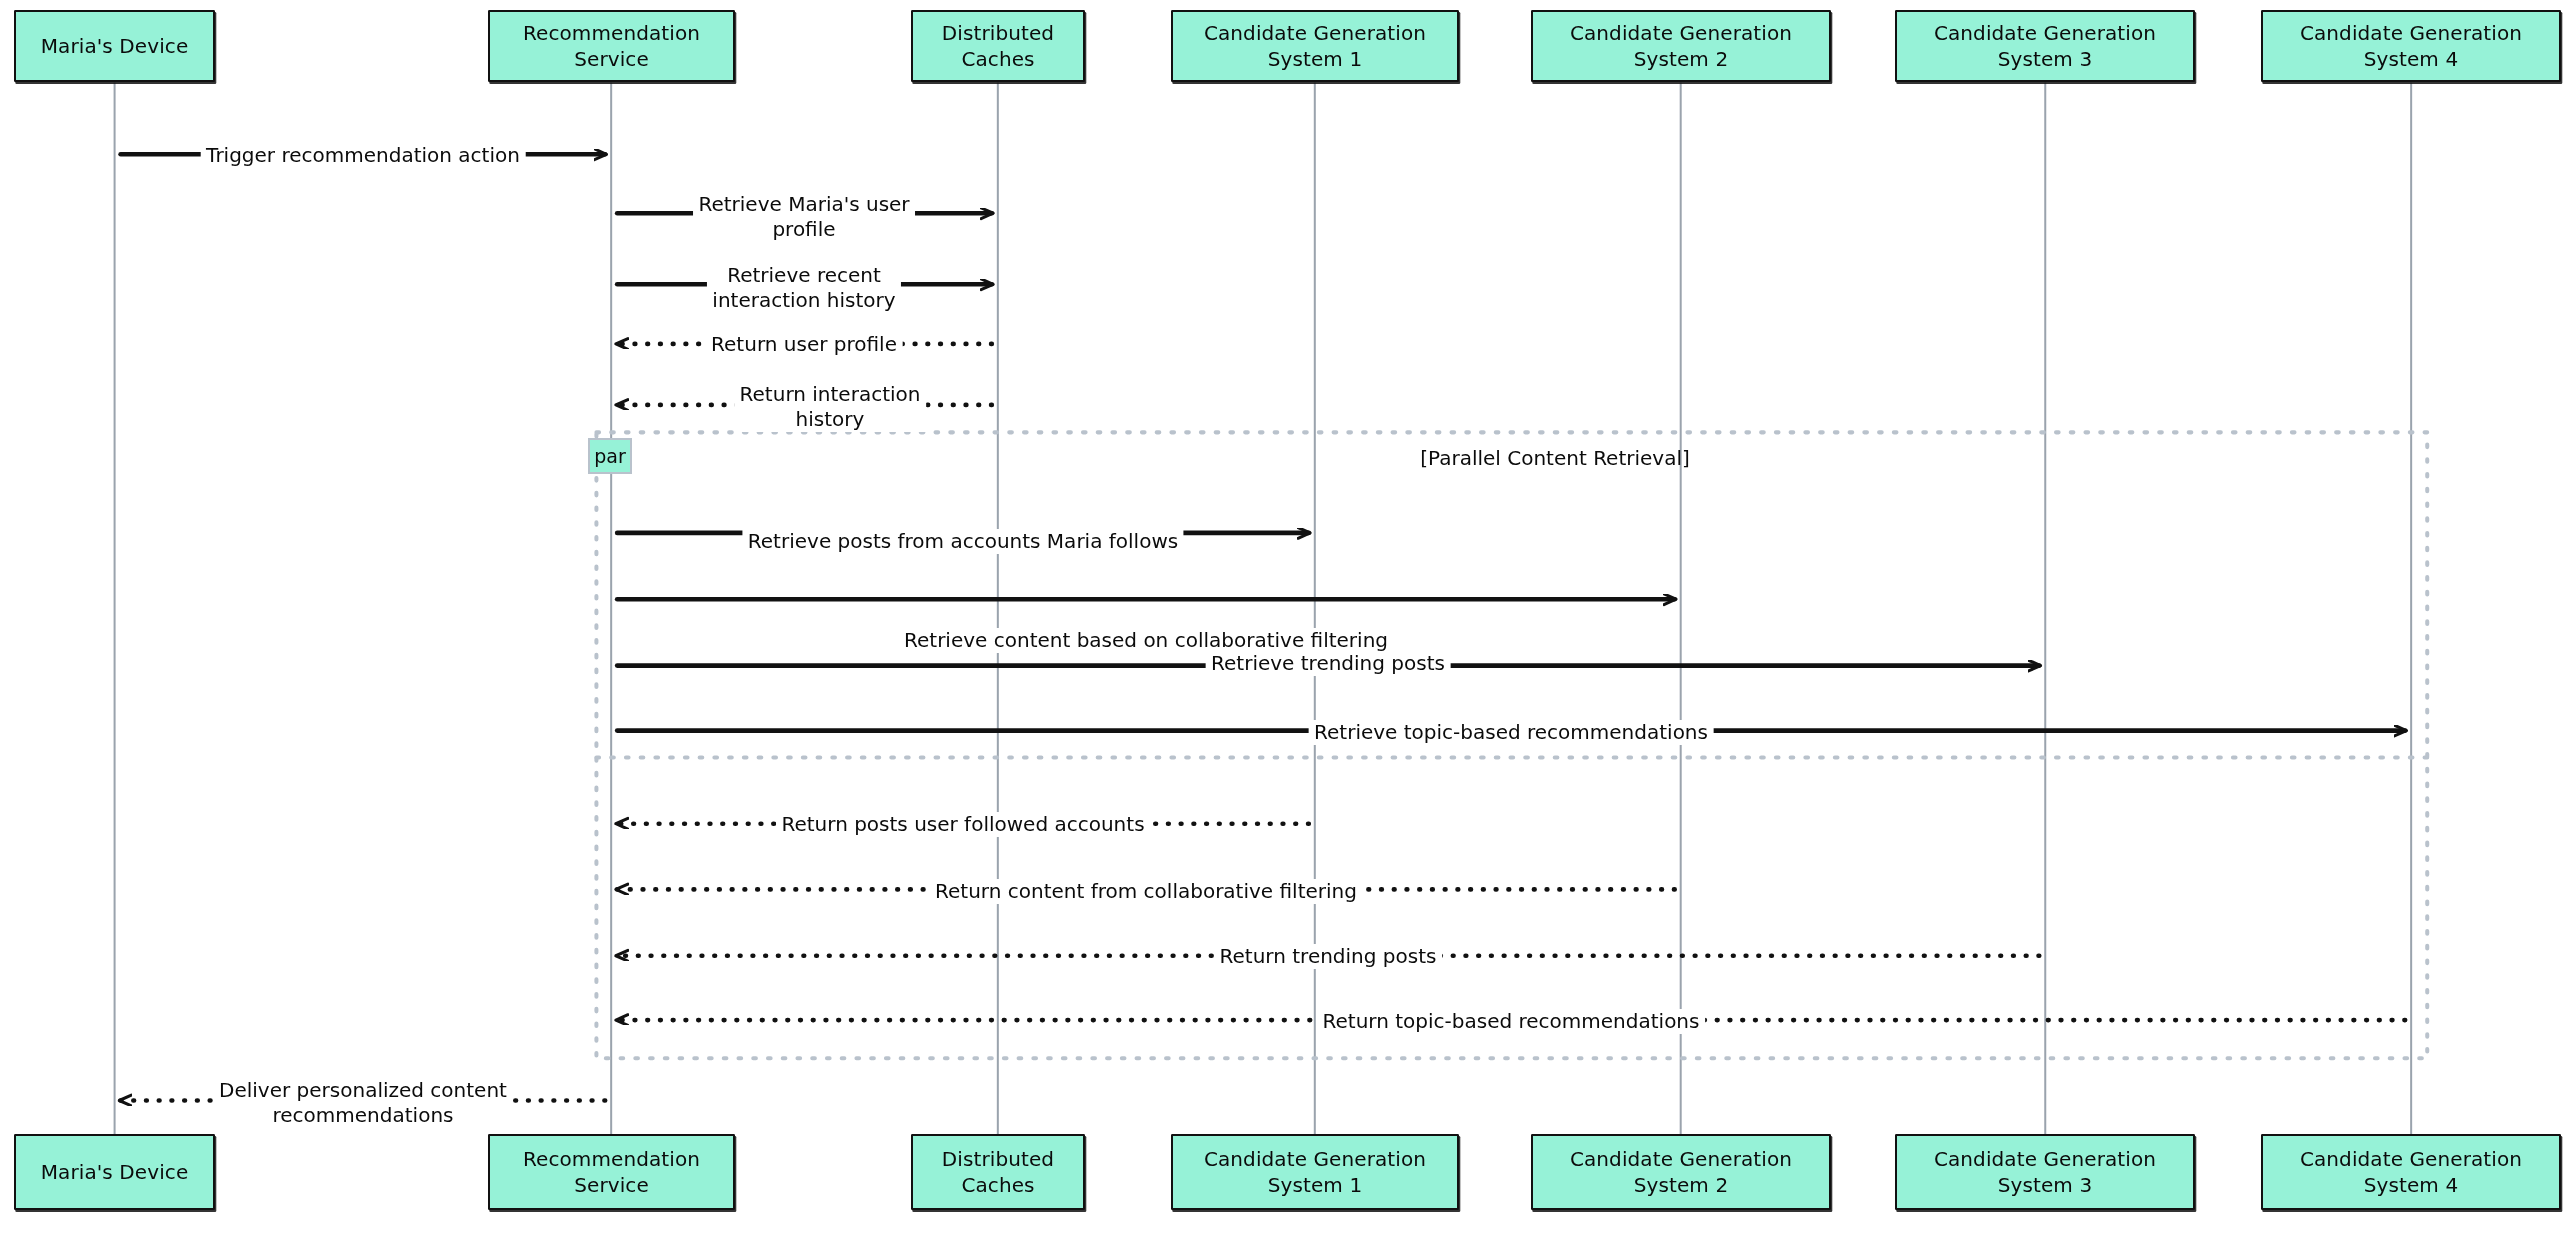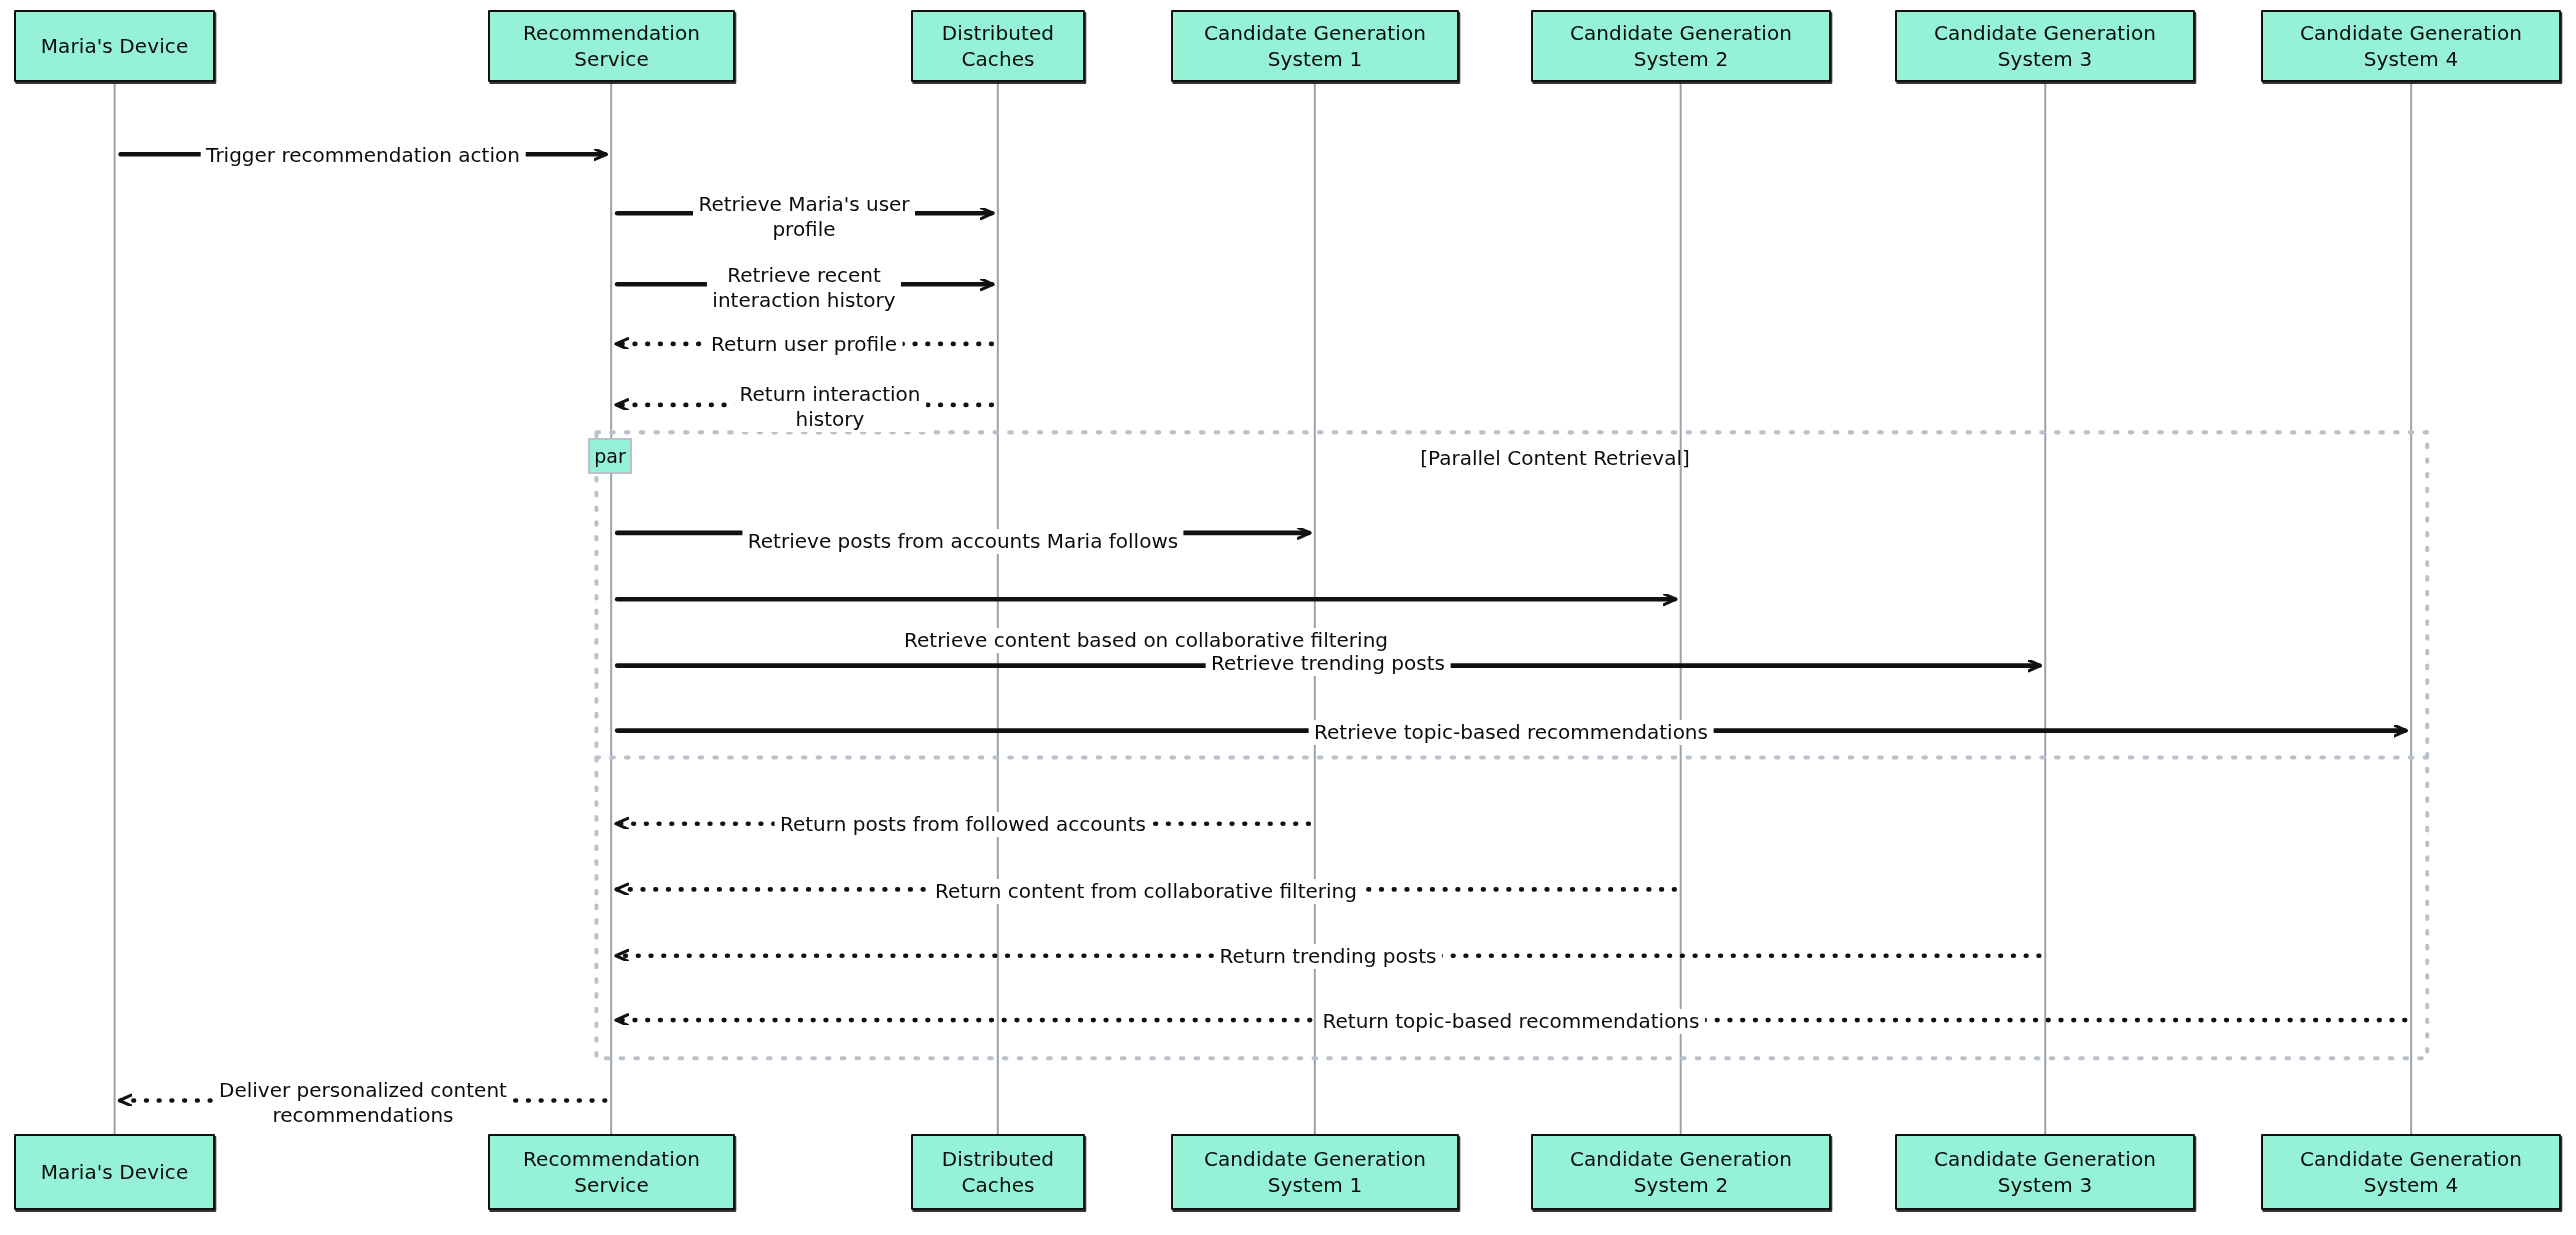--- a/index.html
+++ b/index.html
@@ -166,21 +166,21 @@
 profile</div>
       <div class="msg-label" style="left: 804px; top: 263px;">Retrieve recent
 interaction history</div>
       <div class="msg-label" style="left: 804px; top: 332px;">Return user profile</div>
       <div class="msg-label" style="left: 804px; top: 382px; margin-left: 26px;">Return interaction
 history</div>
       <div class="msg-label" style="left: 963px; top: 521px; margin-top: 8px;">Retrieve posts from accounts Maria follows</div>
       <div class="msg-label" style="left: 1146px; top: 588px; margin-top: 40px;">Retrieve content based on collaborative filtering</div>
       <div class="msg-label" style="left: 1328px; top: 651px;">Retrieve trending posts</div>
       <div class="msg-label" style="left: 1511px; top: 720px;">Retrieve topic-based recommendations</div>
-      <div class="msg-label" style="left: 963px; top: 812px;">Return posts from followed accounts</div>
+      <div class="msg-label" style="left: 963px; top: 812px;">Return posts user followed accounts</div>
       <div class="msg-label" style="left: 1146px; top: 879px;">Return content from collaborative filtering</div>
       <div class="msg-label" style="left: 1328px; top: 944px;">Return trending posts</div>
       <div class="msg-label" style="left: 1511px; top: 1009px;">Return topic-based recommendations</div>
       <div class="msg-label" style="left: 363px; top: 1078px;">Deliver personalized content
 recommendations</div>
     </div>
 
   <div class="par-label" id="par-label" style="left: 579px; top: 438px; width: 44px; height: 36px; margin-left: 9px;">par</div>
   <div class="par-title" id="par-title" style="left: 1555px; top: 446px;">[Parallel Content Retrieval]</div>
 </div>

